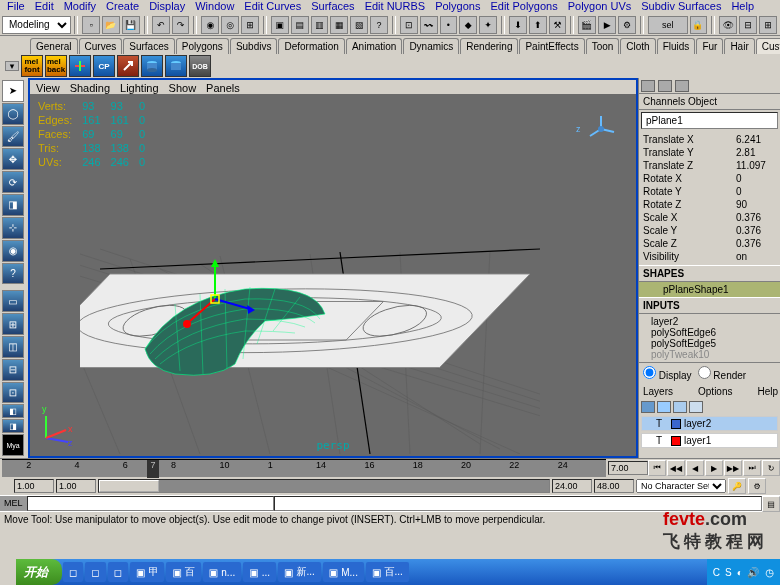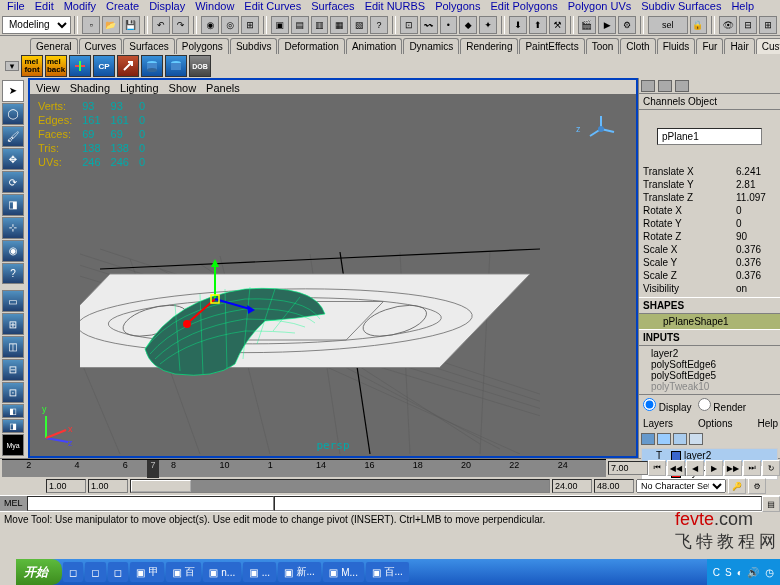--- a/index.html
+++ b/index.html
@@ -42,21 +42,21 @@
 .grid-render { position: absolute; left: 50px; top: 80px; width: 460px; height: 280px; }
 .axis-widget { position: absolute; bottom: 8px; left: 8px; font-size: 9px; }
 .axis-widget .x { color: #f33; } .axis-widget .y { color: #3f3; } .axis-widget .z { color: #44f; }
 .compass { position: absolute; top: 20px; right: 20px; width: 30px; height: 30px; }
 .persp-label { position: absolute; bottom: 4px; left: 50%; transform: translateX(-50%); color: #00aaaa; font-family: monospace; font-size: 11px; }
 
 .right-panel { width: 142px; background: #d4d0c8; border-left: 1px solid #808080; display: flex; flex-direction: column; font-size: 10px; }
 .right-icons { height: 16px; display: flex; gap: 3px; padding: 2px; border-bottom: 1px solid #808080; }
 .right-icons span { width: 14px; height: 12px; border: 1px solid #666; background: #aaa; }
 .rp-header { background: #d4d0c8; padding: 2px 4px; border-bottom: 1px solid #808080; }
-.rp-objname { background: #fff; padding: 2px 4px; border: 1px inset #808080; margin: 18px; }
+.rp-objname { background: #fff; padding: 2px 4px; border: 1px inset #808080; margin: 2px; }
 .rp-attrs { padding: 2px 4px; }
 .rp-attrs .row { display: flex; justify-content: space-between; padding: 1px 0; }
 .rp-attrs .row .v { width: 40px; text-align: left; }
 .rp-section { font-weight: bold; padding: 2px 4px; border-top: 1px solid #fff; border-bottom: 1px solid #808080; }
 .rp-shape { background: #abb573; padding: 2px 24px; }
 .rp-inputs { padding: 2px 12px; }
 .rp-dr { padding: 3px 4px; display: flex; gap: 6px; border-top: 1px solid #808080; }
 .rp-layermenu { padding: 2px 4px; display: flex; gap: 25px; }
 .rp-layer-icons { height: 16px; display: flex; gap: 2px; padding: 2px; }
 .rp-layer-icons span { width: 14px; height: 12px; border: 1px solid #666; }
@@ -64,35 +64,35 @@
 .rp-layer-row .sw { width: 10px; height: 10px; margin: 0 3px; border: 1px solid #000; }
 .rp-layer-row.sel { background: #aaccf0; }
 
 .timeline { height: 18px; background: #888; border-top: 1px solid #000; display: flex; align-items: center; position: relative; }
 .timeline .tick { position: absolute; top: 0; font-size: 9px; color: #000; }
 .timeline .cur { position: absolute; top: 0; background: #333; color: #bbb; width: 12px; height: 18px; text-align: center; font-size: 9px; }
 .tl-field { width: 40px; height: 14px; background: #d4d0c8; border: 1px inset #808080; font-size: 9px; padding: 0 2px; }
 .tl-controls { display: flex; gap: 1px; }
 .tl-btn { width: 18px; height: 16px; background: #d4d0c8; border: 1px outset #fff; display: flex; align-items: center; justify-content: center; font-size: 8px; }
 
-.rangebar { height: 18px; background: #d4d0c8; display: flex; align-items: center; padding: 0 14px; gap: 2px; margin-left: 32px; }
+.rangebar { height: 18px; background: #d4d0c8; display: flex; align-items: center; padding: 0 14px; gap: 2px; }
 .range-slider { flex: 1; height: 14px; background: #888; border: 1px inset #808080; position: relative; }
 .range-handle { position: absolute; left: 0; top: 0; height: 12px; width: 60px; background: #d4d0c8; border: 1px outset #fff; }
 
 .cmdline { height: 16px; background: #d4d0c8; display: flex; border-top: 1px solid #fff; }
 .cmdline .label { padding: 2px 4px; font-size: 9px; background: #999; }
 .cmdline .input { flex: 1; background: #fff; border: 1px inset #808080; padding: 0 2px; }
 .helpline { height: 18px; background: #d4d0c8; border-top: 1px solid #fff; padding: 2px 4px; font-size: 10px; display: flex; justify-content: space-between; }
 
 .taskbar { position: absolute; bottom: 0; left: 16px; right: 0; height: 26px; background: linear-gradient(#3c8ee6,#1959c0); display: flex; align-items: center; }
 .start-btn { height: 26px; padding: 0 14px 0 8px; background: linear-gradient(#5dbb3d,#3c8b1d); color: #fff; font-weight: bold; font-size: 12px; font-style: italic; display: flex; align-items: center; border-radius: 0 10px 10px 0; }
 .task-item { height: 20px; padding: 0 6px; margin: 0 1px; background: #2969d0; color: #fff; font-size: 10px; display: flex; align-items: center; border-radius: 2px; gap: 3px; }
 .tray { margin-left: auto; height: 26px; background: #1090e0; display: flex; align-items: center; padding: 0 6px; gap: 5px; color: #fff; font-size: 10px; }
 
-.watermark { position: absolute; right: 0; bottom: 32px; font-size: 18px; color: #333; font-weight: normal; pointer-events: none; }
+.watermark { position: absolute; right: 12px; bottom: 32px; font-size: 18px; color: #333; font-weight: bold; pointer-events: none; }
 .watermark .red { color: #c00; }
 .watermark .sub { font-size: 17px; letter-spacing: 4px; }
 </style>
 </head>
 <body>
 
 <div class="menubar">
   <span>File</span>
   <span>Edit</span>
   <span>Modify</span>

